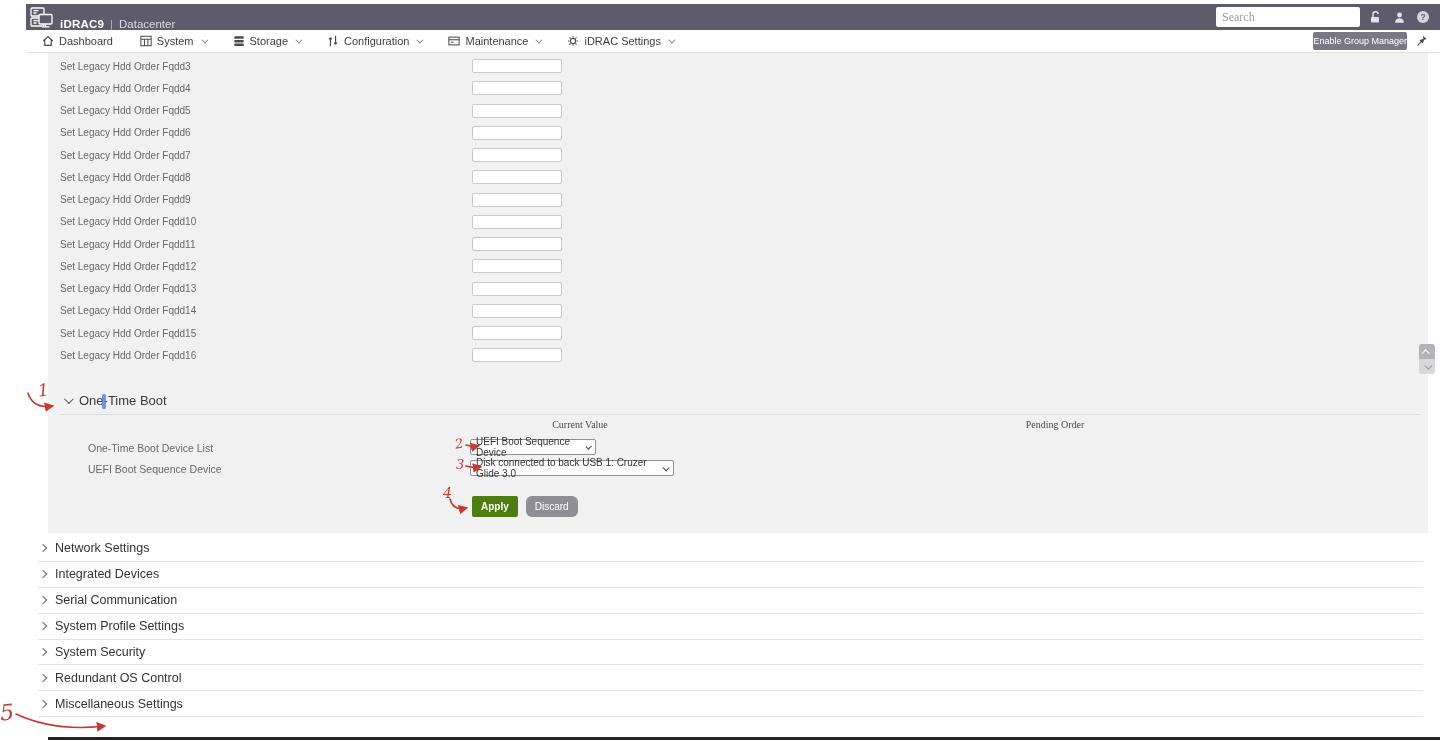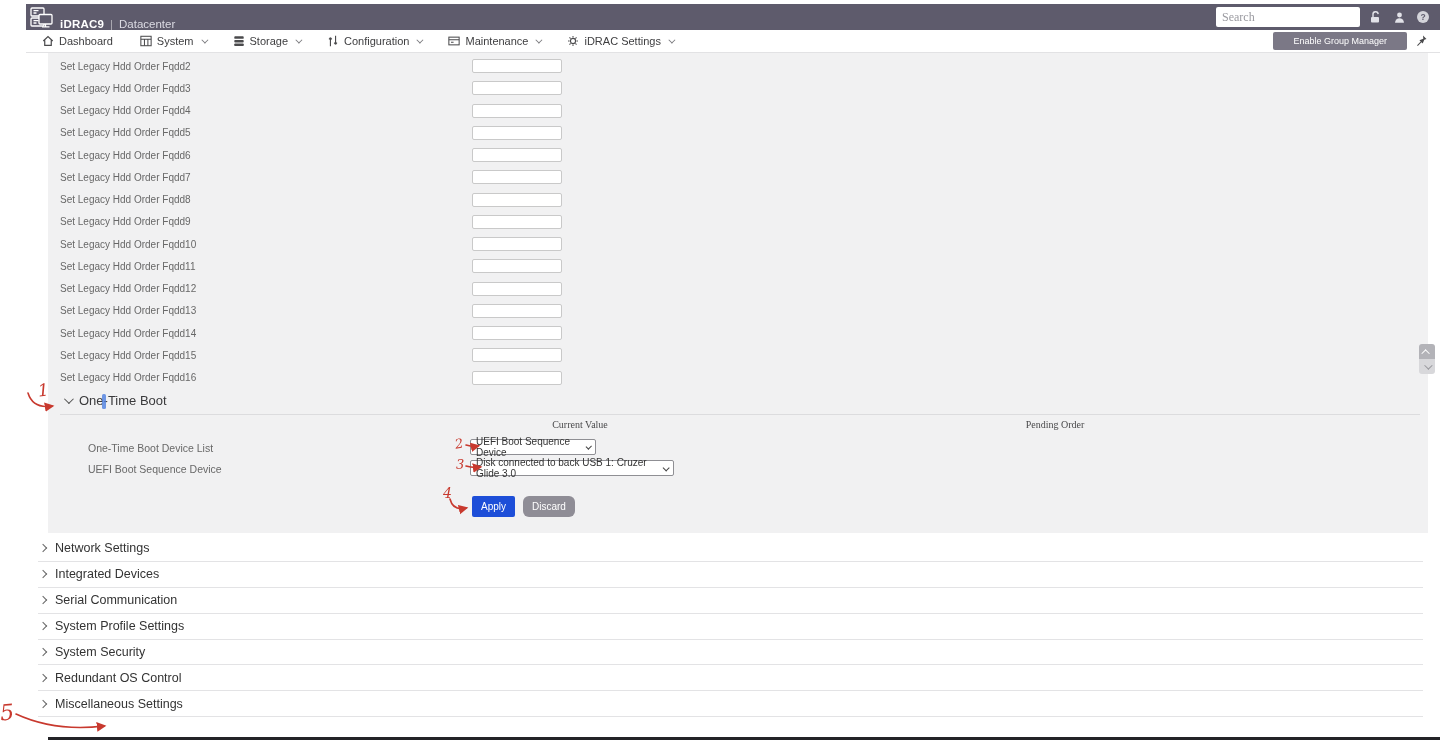--- a/index.html
+++ b/index.html
@@ -26,21 +26,21 @@
 
   
   .navbar { position:absolute; left:26px; top:30px; right:0; height:23px; background:#fff;
     border-bottom:1px solid #e2e2e4; display:flex; align-items:center; font-size:11px; color:#3d3d3f; }
   .nav-items { display:flex; align-items:center; gap:27px; padding-left:16px; }
   .nav-item { display:flex; align-items:center; gap:5px; cursor:pointer; white-space:nowrap; }
   .nav-item svg { display:block; }
   .cdown { width:5px; height:5px; border-right:1.4px solid #7a7a7e; border-bottom:1.4px solid #7a7a7e;
     transform:rotate(45deg) translateY(-2px); display:inline-block; margin-left:2px; }
   .nav-right { margin-left:auto; display:flex; align-items:center; gap:7px; padding-right:12px; }
-  .egm-btn { background:#7b7886; color:#fff; font-size:9px; padding:4px 20px; border:none;
+  .egm-btn { background:#7b7886; color:#fff; font-size:9px; padding:4px 0; border:none;
     border-radius:2px; cursor:pointer; font-family:"Liberation Sans", sans-serif; }
   .pin { width:14px; height:14px; cursor:pointer; }
 
   
   .panel { position:absolute; left:48px; top:53px; width:1380px; height:480px; background:#f1f1f2; }
   .legacy-rows { position:absolute; left:0; top:2px; right:0; }
   .legacy-row { position:relative; height:22.25px; display:flex; align-items:center; }
   .legacy-label { margin-left:12px; font-size:10px; color:#686868; }
   .legacy-input { position:absolute; left:424px; top:4px; width:90px; height:14px;
     border:1px solid #c9c9c9; border-radius:2px; background:#fff; outline:none;
@@ -61,21 +61,21 @@
   .select { position:absolute; left:422px; height:16px; background:#fff; border:1px solid #8f8f94;
     border-radius:2px; display:flex; align-items:center; padding:0 5px; font-size:10px; color:#333;
     cursor:pointer; }
   .select-1 { top:386px; width:126px; }
   .select-2 { top:407px; width:204px; }
   .select .sel-chev { margin-left:auto; width:5px; height:5px; border-right:1.4px solid #444;
     border-bottom:1.4px solid #444; transform:rotate(45deg) translateY(-1px); }
   .otb-buttons { position:absolute; left:424px; top:443px; display:flex; gap:8px; }
   .btn { border:none; border-radius:2px; color:#fff; font-size:10px; padding:5px 9px; cursor:pointer;
     font-family:"Liberation Sans", sans-serif; }
-  .btn-primary { background:#1d4ed8; }
+  .btn-primary { background:#4d7c0f;font-weight:bold; }
   .btn-secondary { background:#8f8d96;border-radius:6px; }
 
   
   .sections { position:absolute; left:38px; top:536px; width:1385px; }
   .section-row { height:25.9px; display:flex; align-items:center; gap:9px; border-bottom:1px solid #e3e3e5;
     cursor:pointer; padding-left:2px; }
   .chev-right { width:6px; height:6px; border-right:1.5px solid #666; border-top:1.5px solid #666;
     transform:rotate(45deg); display:inline-block; }
   .section-label { font-size:12.5px; color:#333; }
 
@@ -212,24 +212,20 @@
       <button class="egm-btn">Enable Group Manager</button>
       <svg class="pin" viewBox="0 0 14 14">
         <path d="M9 1.5 l3.5 3.5 -2.2 .7 -1.6 3.9 -1.3 -1.3 -3.6 3.6 -.7 -.7 3.6 -3.6 -1.3 -1.3 3.9 -1.6 z" fill="#4a4a4c"></path>
       </svg>
     </div>
   </div>
 
   <div class="panel">
 
     <div class="legacy-rows" id="legacy-rows">
-  <div class="legacy-row">
-    <span class="legacy-label">Set Legacy Hdd Order Fqdd2</span>
-    <input type="text" class="legacy-input" style="">
-  </div>
 
   <div class="legacy-row">
     <span class="legacy-label">Set Legacy Hdd Order Fqdd3</span>
     <input type="text" class="legacy-input" style="">
   </div>
 
   <div class="legacy-row">
     <span class="legacy-label">Set Legacy Hdd Order Fqdd4</span>
     <input type="text" class="legacy-input" style="">
   </div>

